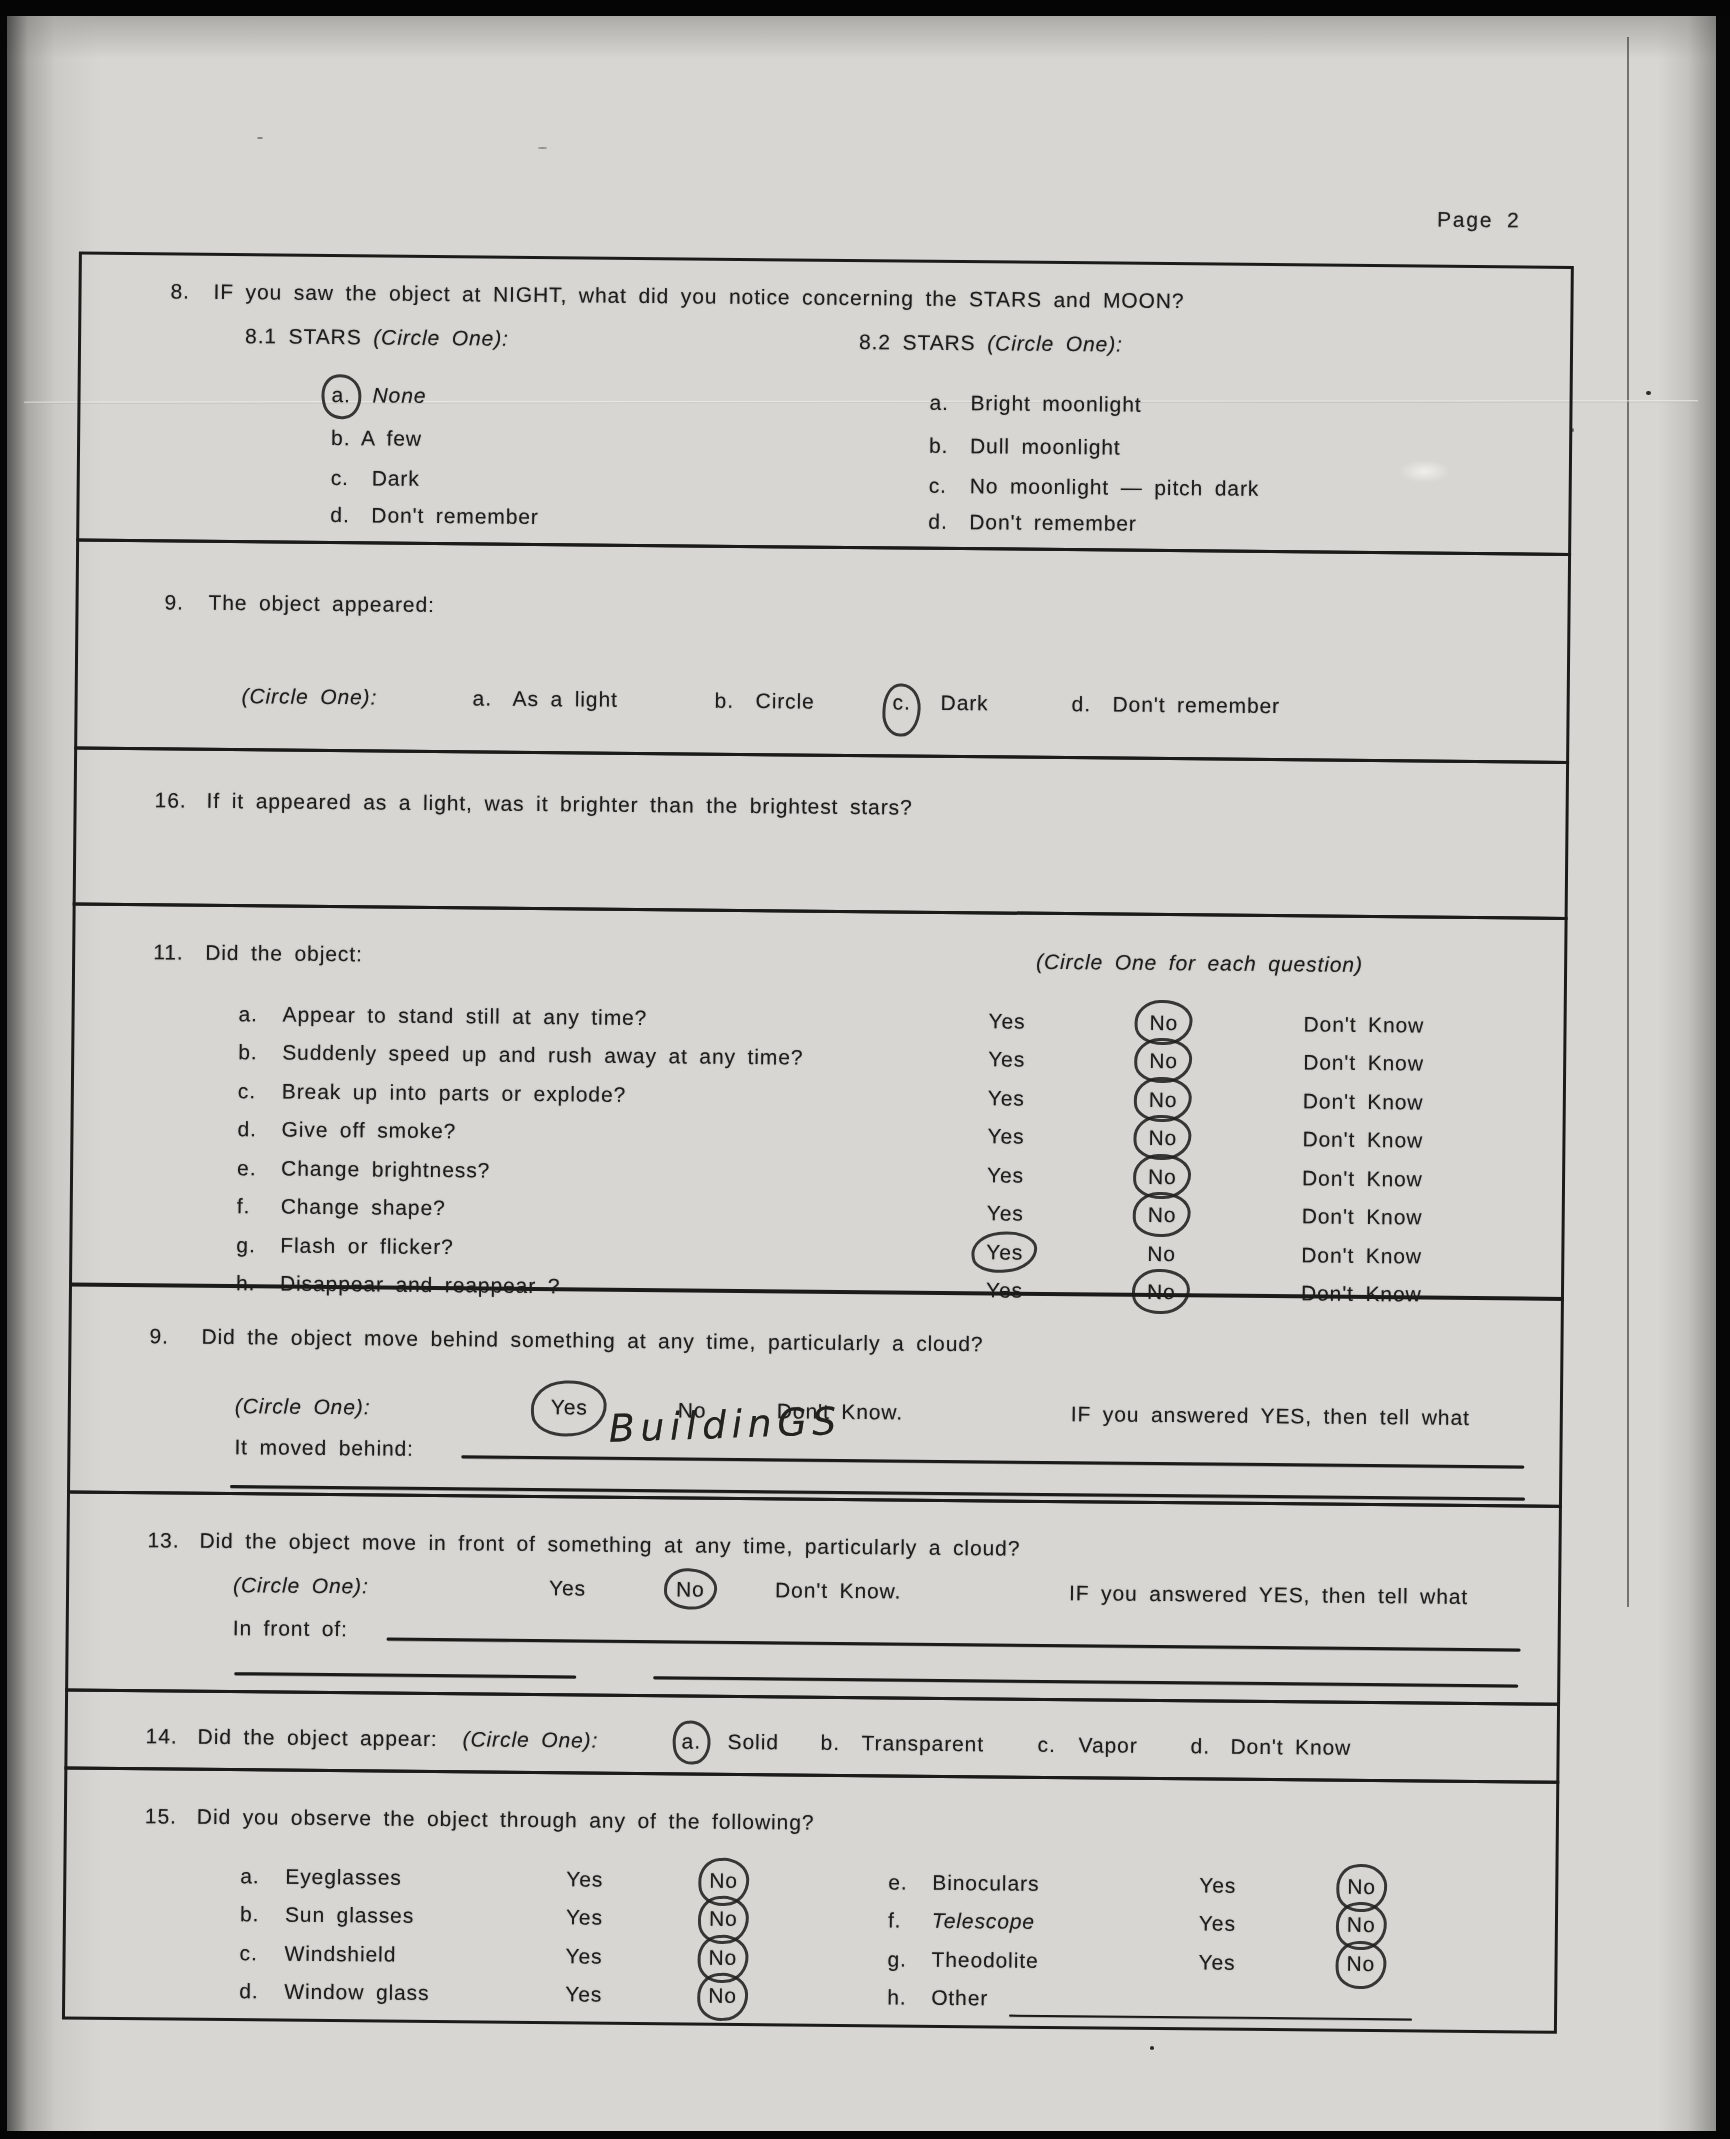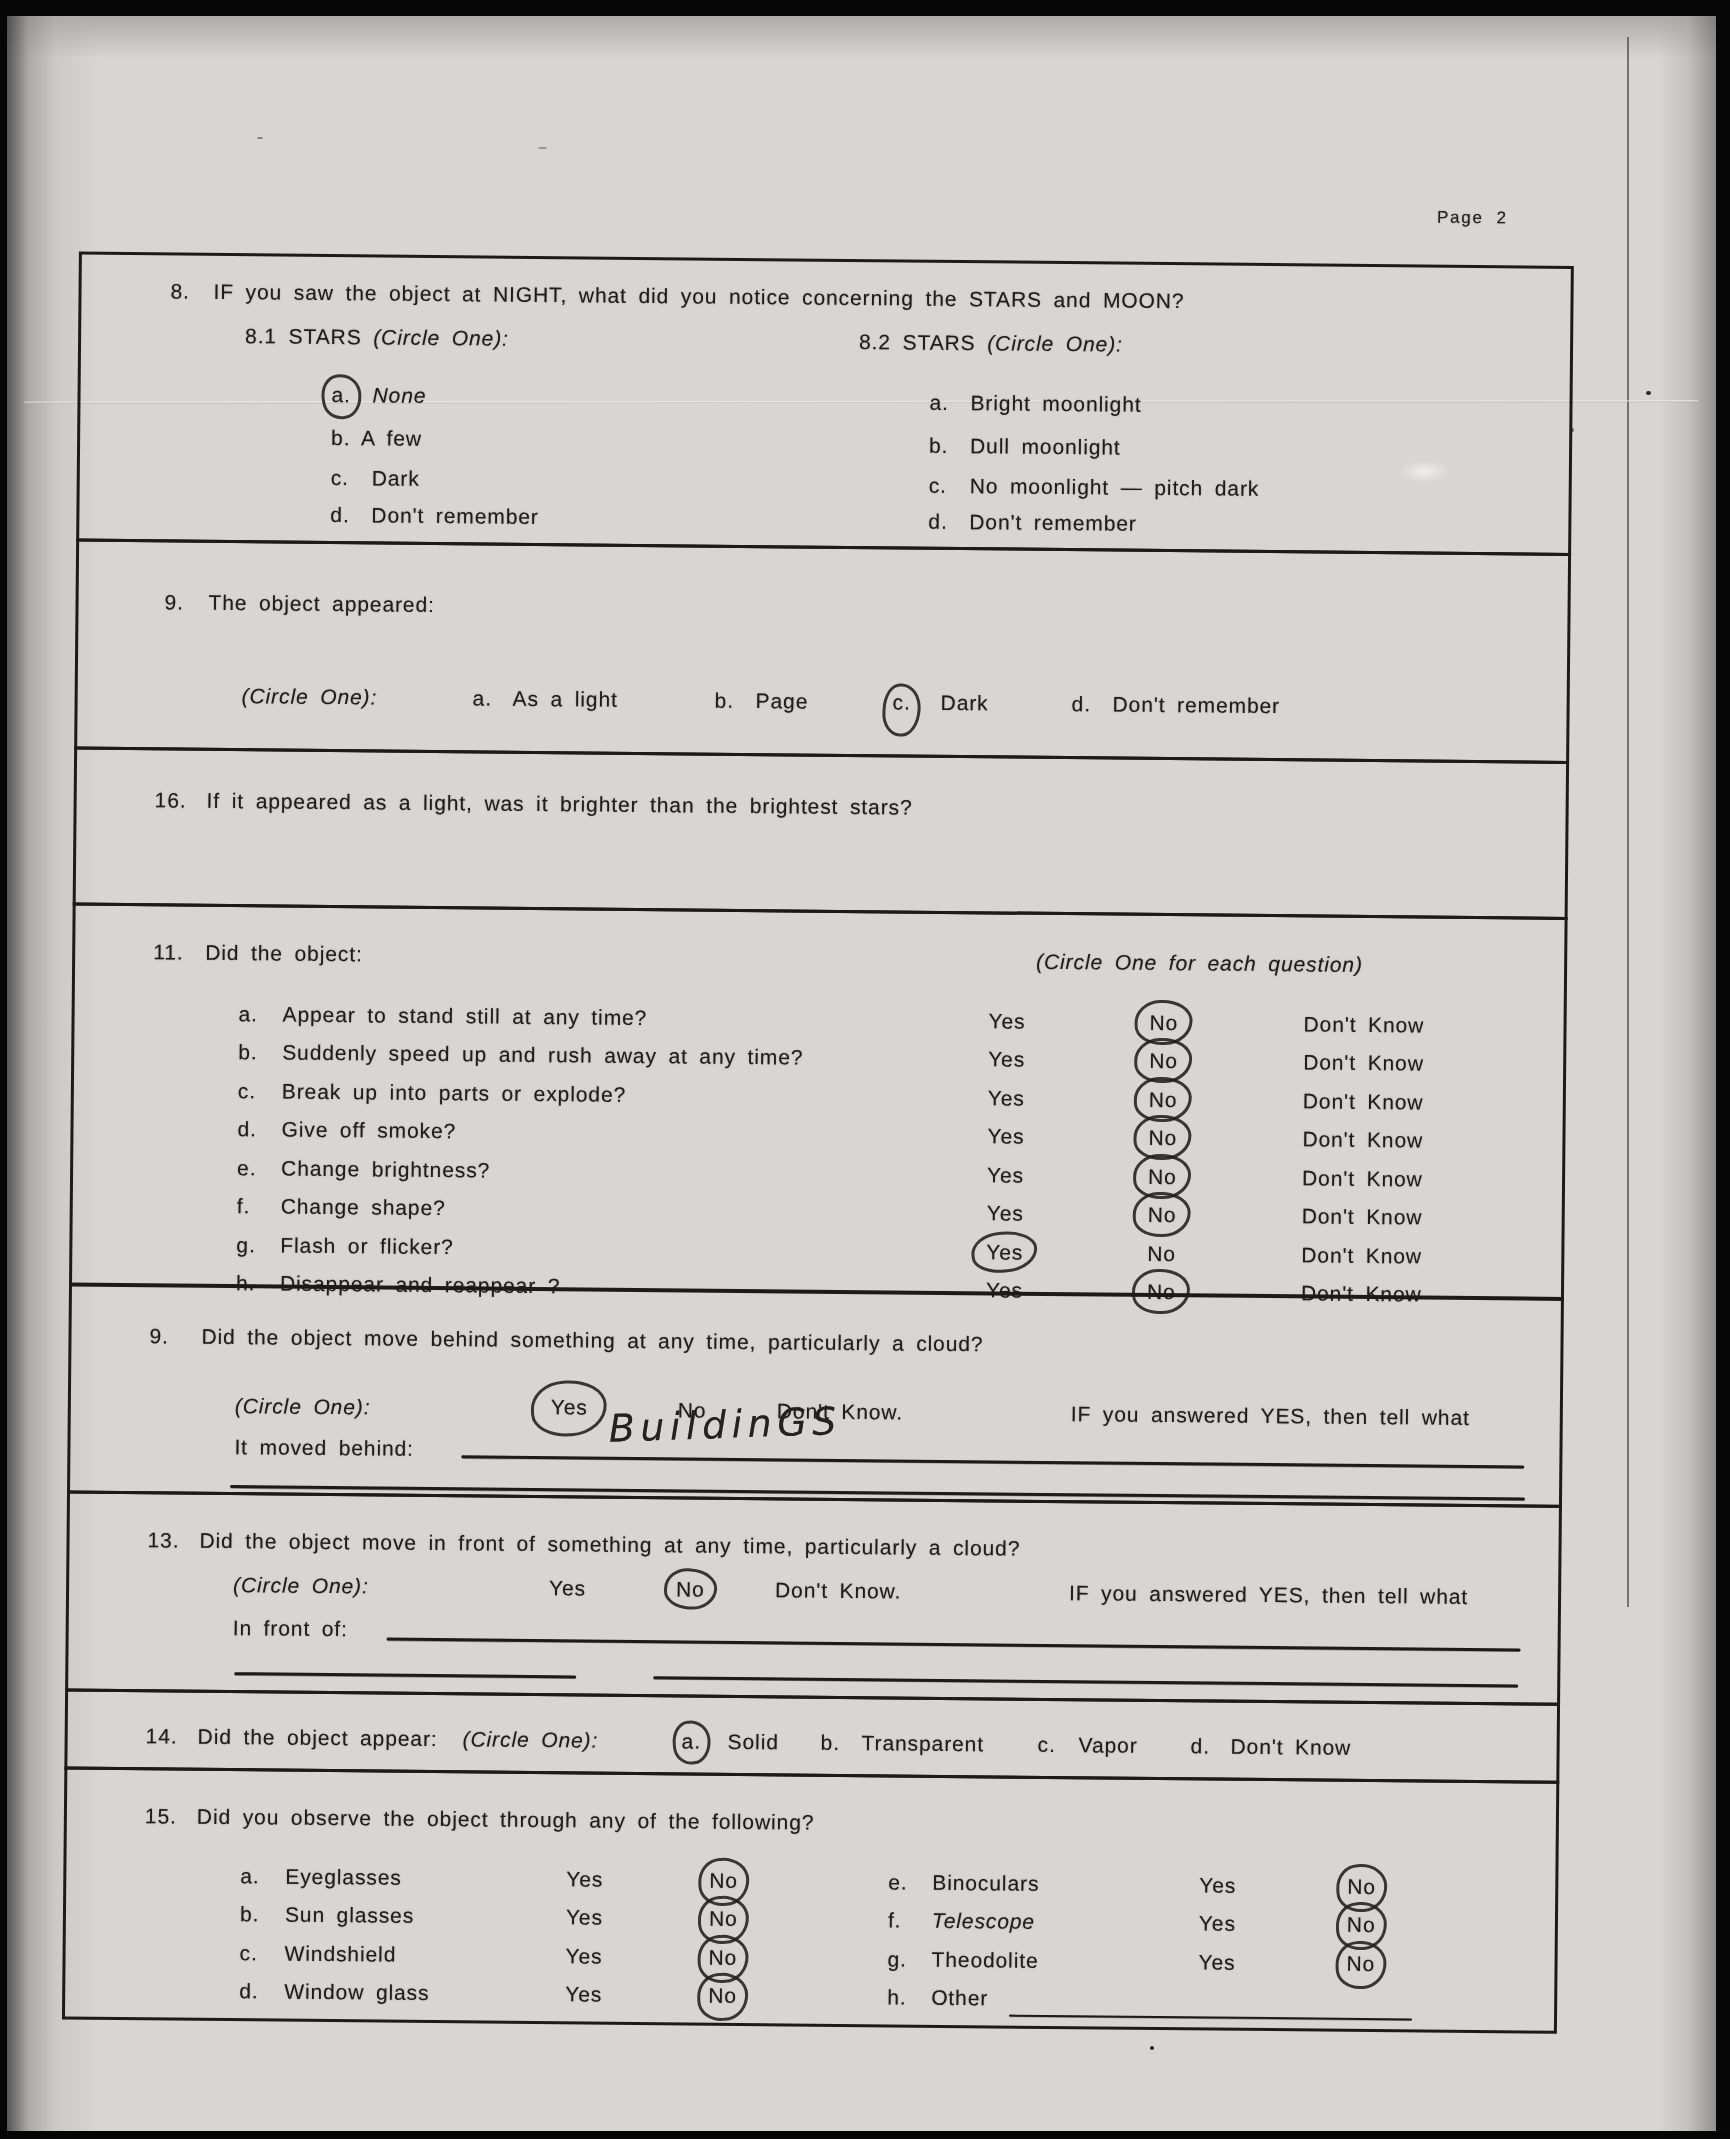--- a/index.html
+++ b/index.html
@@ -13,21 +13,21 @@
            #d7d6d2;}
   .topbar{position:absolute;left:0;top:0;width:1731px;height:16px;background:#050505;}
   .bottombar{position:absolute;left:0;top:2131px;width:1731px;height:9.2px;background:#050505;}
   .vline{position:absolute;left:1627px;top:37px;width:1.8px;height:1570px;background:rgba(48,48,45,.6);}
   .crease{position:absolute;left:24.4px;top:401px;width:1674px;height:1.8px;
           background:linear-gradient(180deg,rgba(245,245,242,.85),rgba(120,120,118,.25));transform:rotate(-0.05deg);}
   .smudge{position:absolute;left:1399px;top:460px;width:51px;height:23px;border-radius:50%;
           background:radial-gradient(ellipse at center, rgba(242,240,236,.95), rgba(242,240,236,0) 70%);}
   .speck{position:absolute;background:#2a2a28;border-radius:50%;}
 
-  .pageno{position:absolute;left:1437px;top:208px;font-size:17px;letter-spacing:1.8px;word-spacing:6.1px;
+  .pageno{position:absolute;left:1437px;top:208px;font-size:21px;letter-spacing:1.8px;word-spacing:6.1px;
           color:#222220;text-shadow:0 0 1.2px rgba(30,30,28,.55);transform:rotate(0.6deg);}
 
   .form{position:absolute;left:0;top:0;width:1731px;height:2140px;transform:rotate(0.55deg);transform-origin:122px 244px;}
   .sec{position:absolute;left:79px;width:1495px;border:3.1px solid #1b1b19;box-sizing:border-box;
        font-size:21px;letter-spacing:0.9px;word-spacing:4.9px;text-shadow:0 0 1.2px rgba(28,28,26,.5);}
   .abs{position:absolute;white-space:nowrap;}
   .it{font-style:italic;}
 
   .ringable{position:relative;display:inline-block;}
   .ringable.circled::after{content:"";position:absolute;border:3.1px solid rgba(32,32,30,.88);
@@ -100,21 +100,21 @@
     </div>
 
     <div class="sec" style="top:539px;height:211px;">
       <span class="abs" style="left:86px;top:48px;">9.</span>
       <span class="abs" style="left:130px;top:48px;">The object appeared:</span>
 
       <span class="abs it" style="left:164px;top:141px;">(Circle One):</span>
       <span class="abs" style="left:395px;top:141px;">a.</span>
       <span class="abs" style="left:435px;top:141px;">As a light</span>
       <span class="abs" style="left:637px;top:141px;">b.</span>
-      <span class="abs" style="left:678px;top:141px;">Page</span>
+      <span class="abs" style="left:678px;top:141px;">Circle</span>
       <span class="abs" style="left:815px;top:141px;"><span class="ringable rg-c9 circled">c.</span></span>
       <span class="abs" style="left:863px;top:141px;">Dark</span>
       <span class="abs" style="left:994px;top:141px;">d.</span>
       <span class="abs" style="left:1035px;top:141px;">Don't remember</span>
     </div>
 
     <div class="sec" style="top:747px;height:159px;">
       <span class="abs" style="left:78px;top:38px;">16.</span>
       <span class="abs" style="left:130px;top:38px;">If it appeared as a light, was it brighter than the brightest stars?</span>
     </div>

